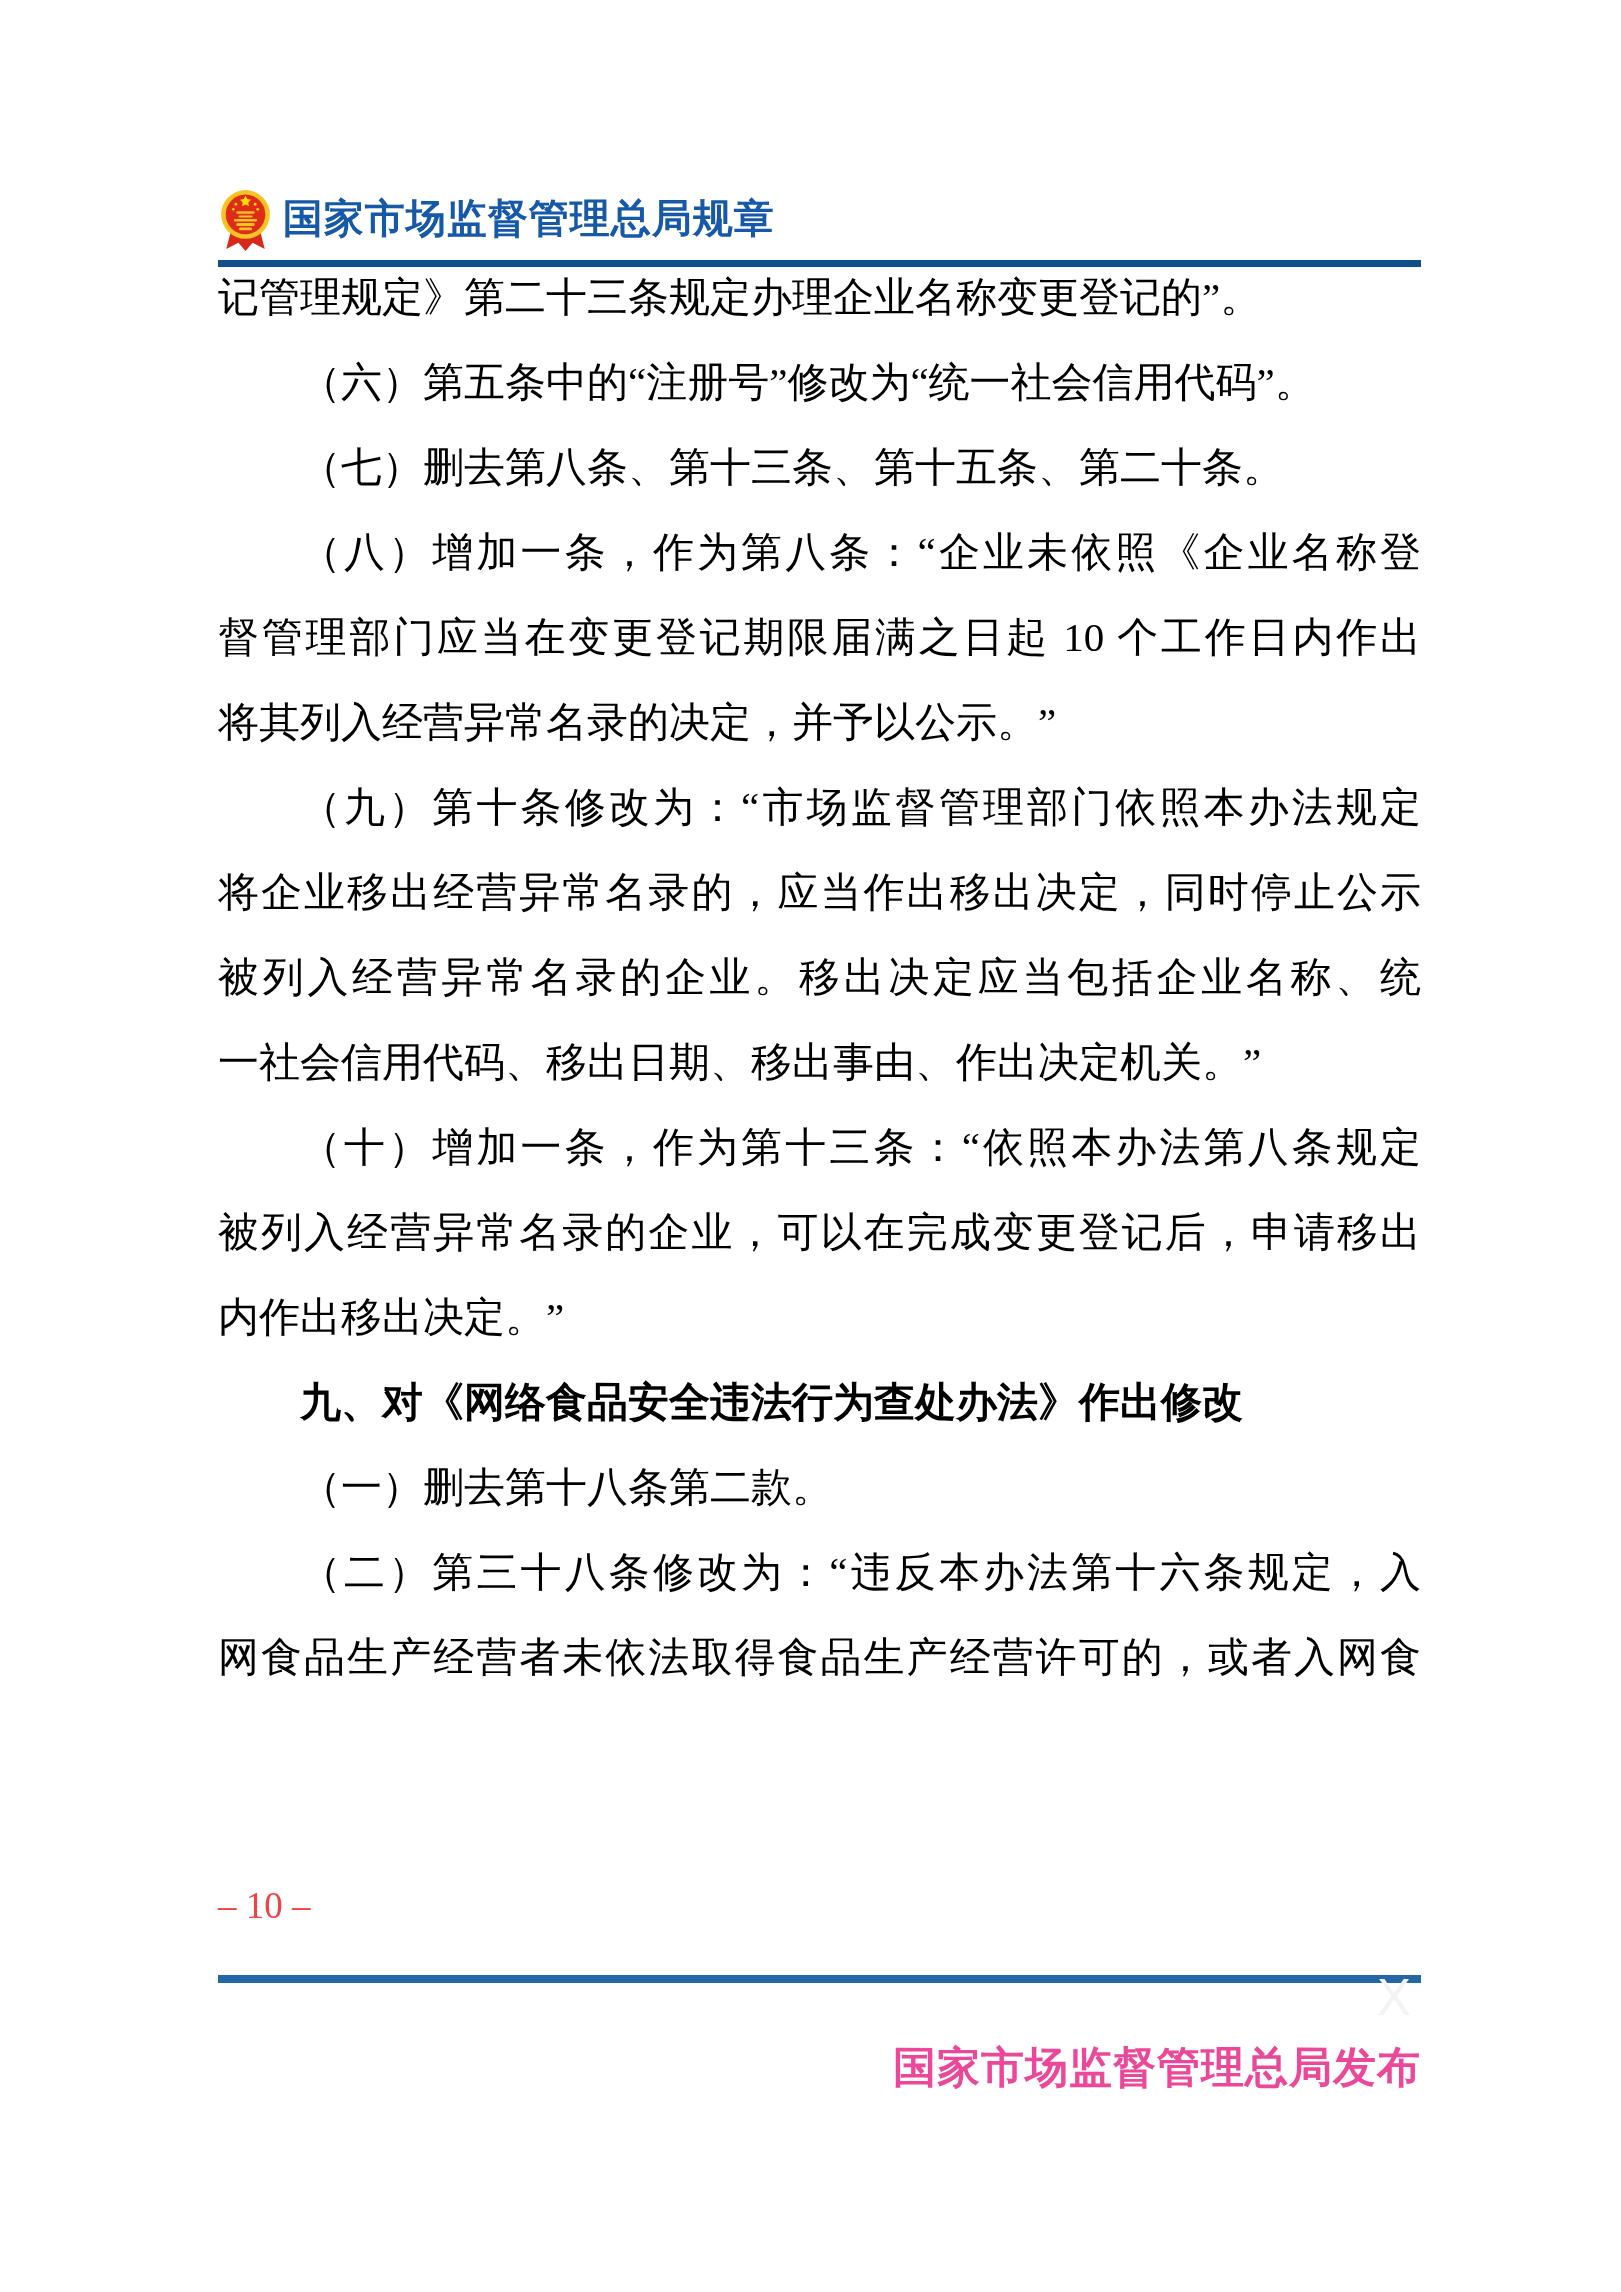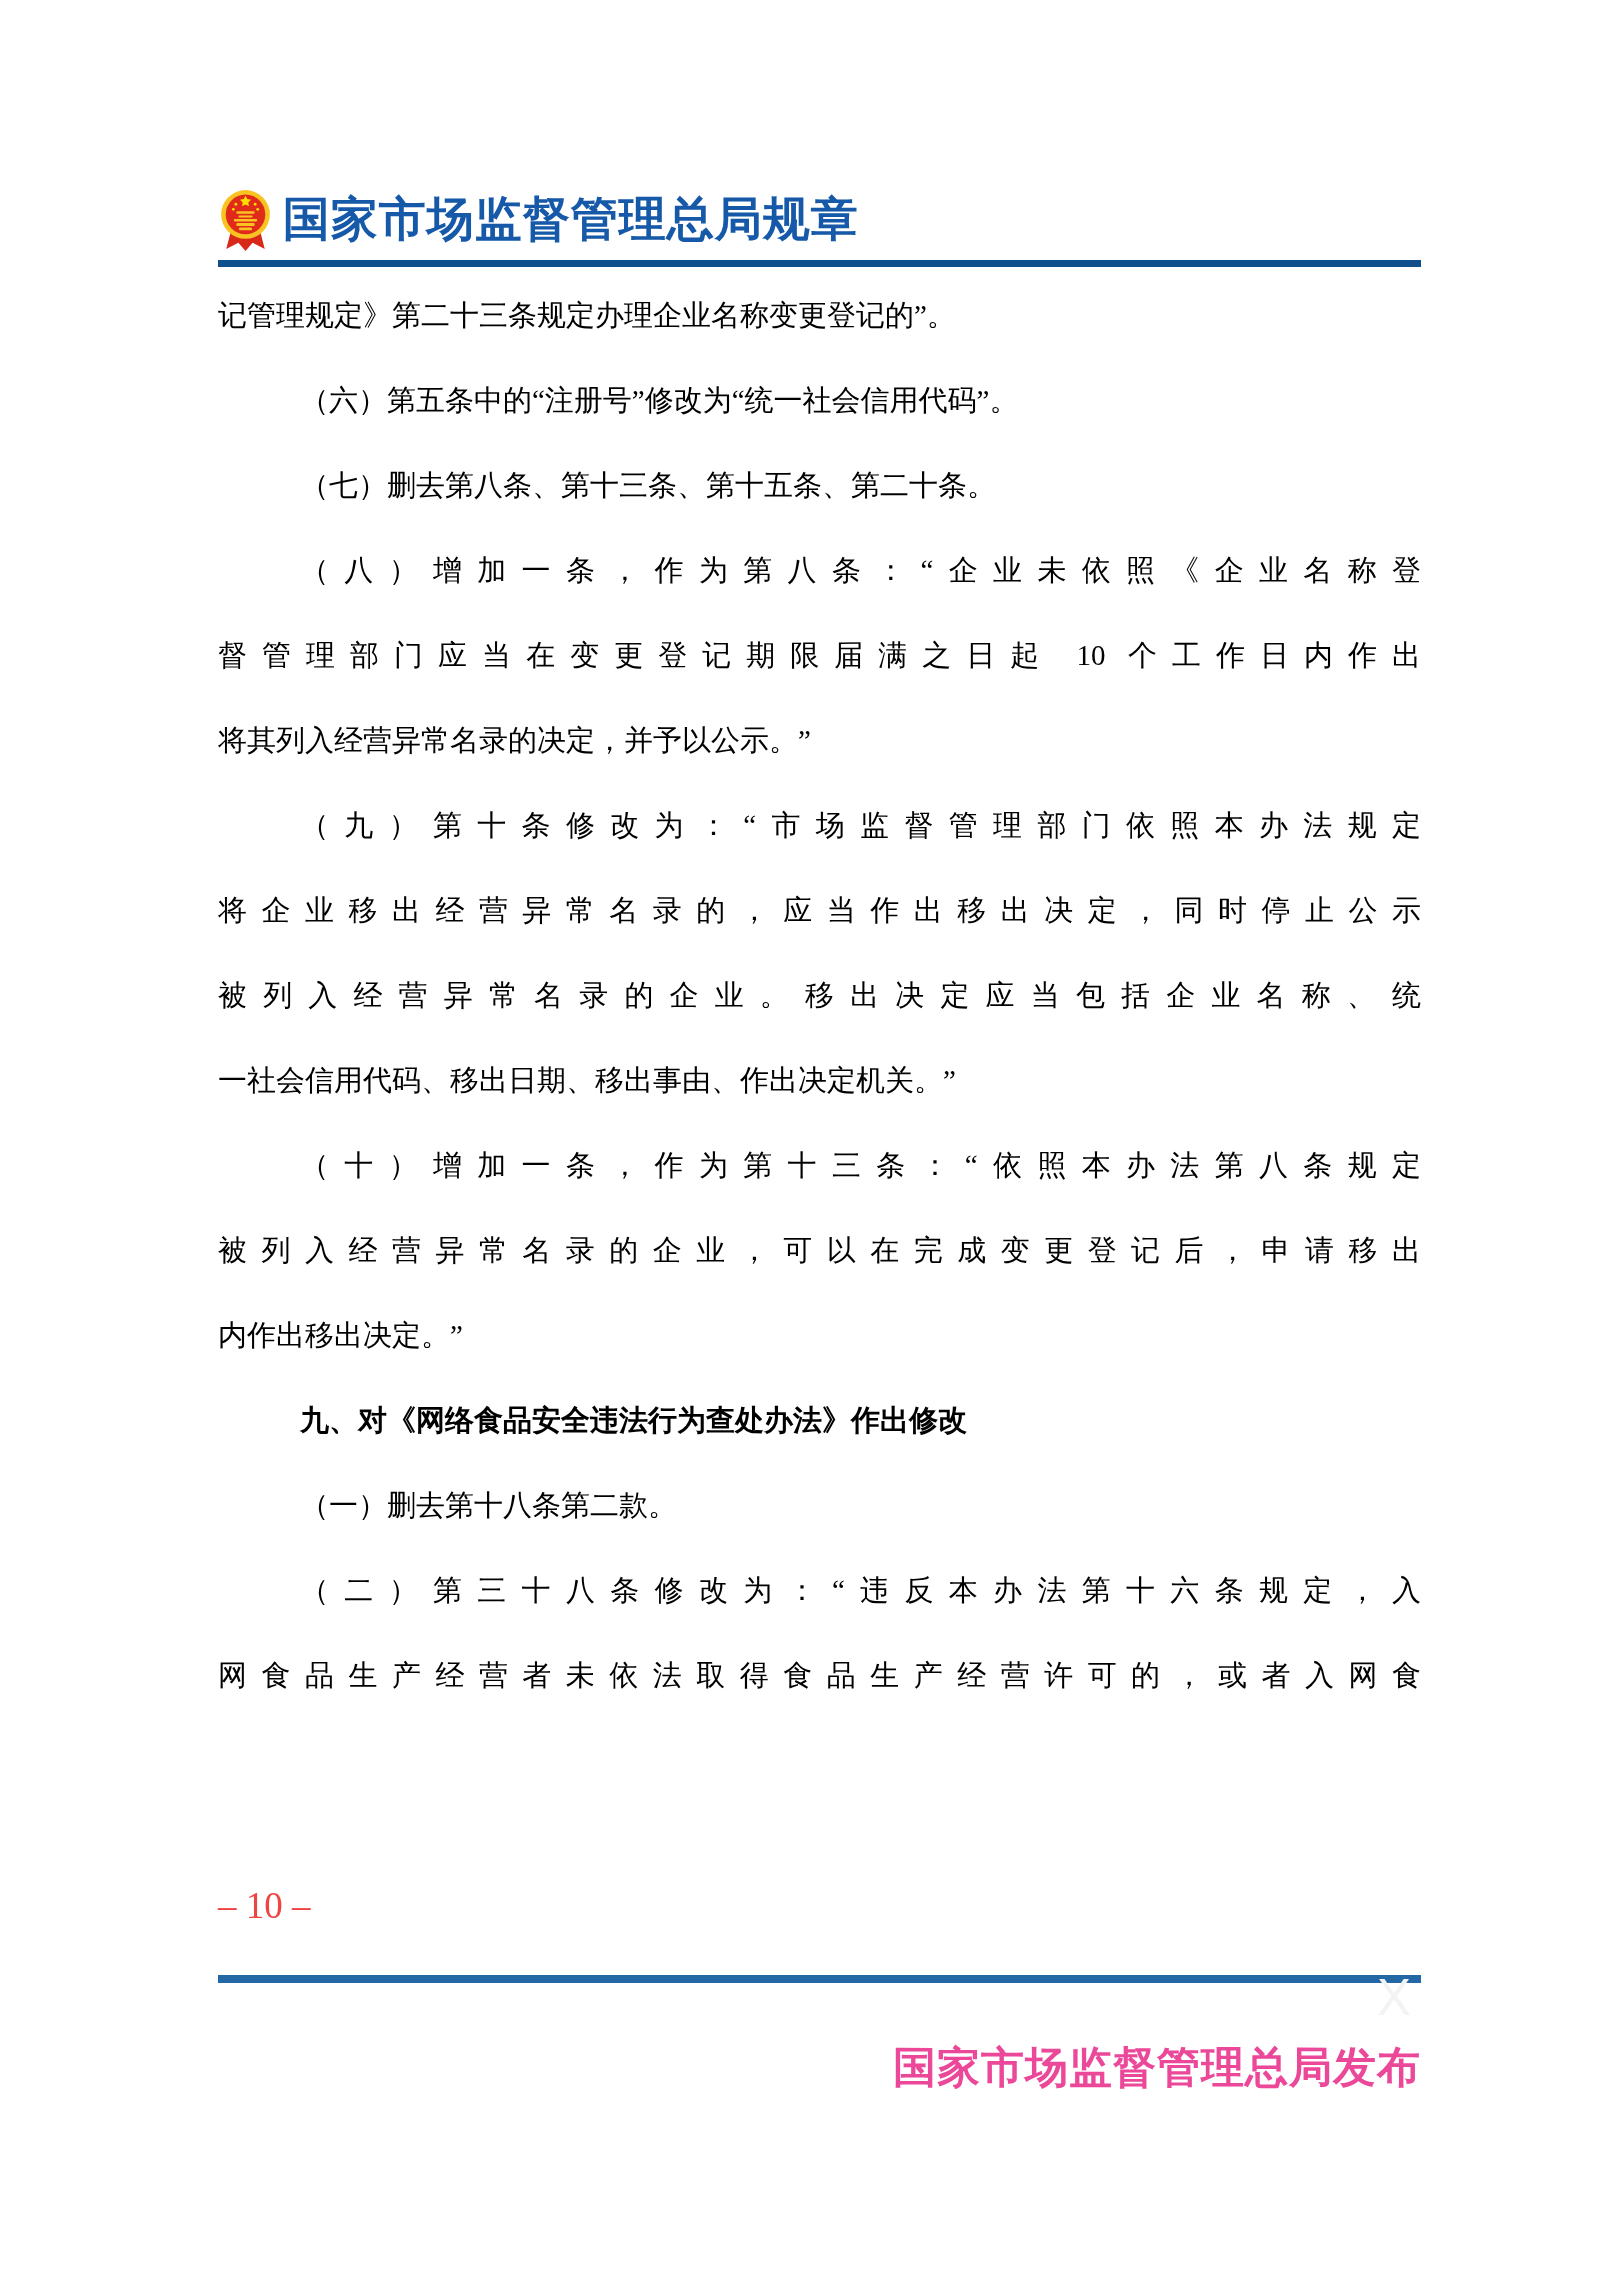--- a/index.html
+++ b/index.html
@@ -27,42 +27,42 @@
     width: 55px;
     height: 67px;
     margin-right: 9.8px;
     flex: 0 0 auto;
     position: relative;
     top: 2px;
   }
   .header-title {
     font-family: "Liberation Sans", "DejaVu Sans", sans-serif;
     font-weight: bold;
-    font-size: 47px;
+    font-size: 40px;
     letter-spacing: 1px;
     color: #1559A8;
     white-space: nowrap;
     line-height: 67px;
   }
   .header-rule {
     position: absolute;
     left: 218px;
     top: 260px;
     width: 1203px;
     height: 6.9px;
     background: #0F4F8C;
   }
 
   
   .body-text {
     position: absolute;
     left: 218px;
-    top: 273px;
+    top: 255px;
     width: 1203px;
-    font-size: 29px;
+    font-size: 41px;
     line-height: 85px;
   }
   .line {
     height: 85px;
     white-space: nowrap;
   }
   .line.just {
     white-space: normal;
     text-align: justify;
     text-align-last: justify;

